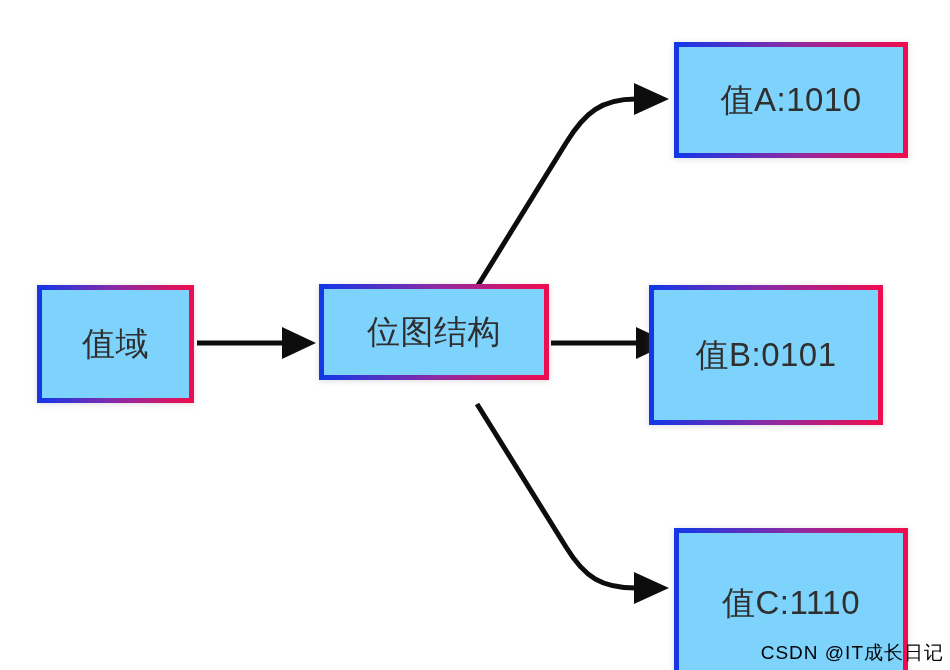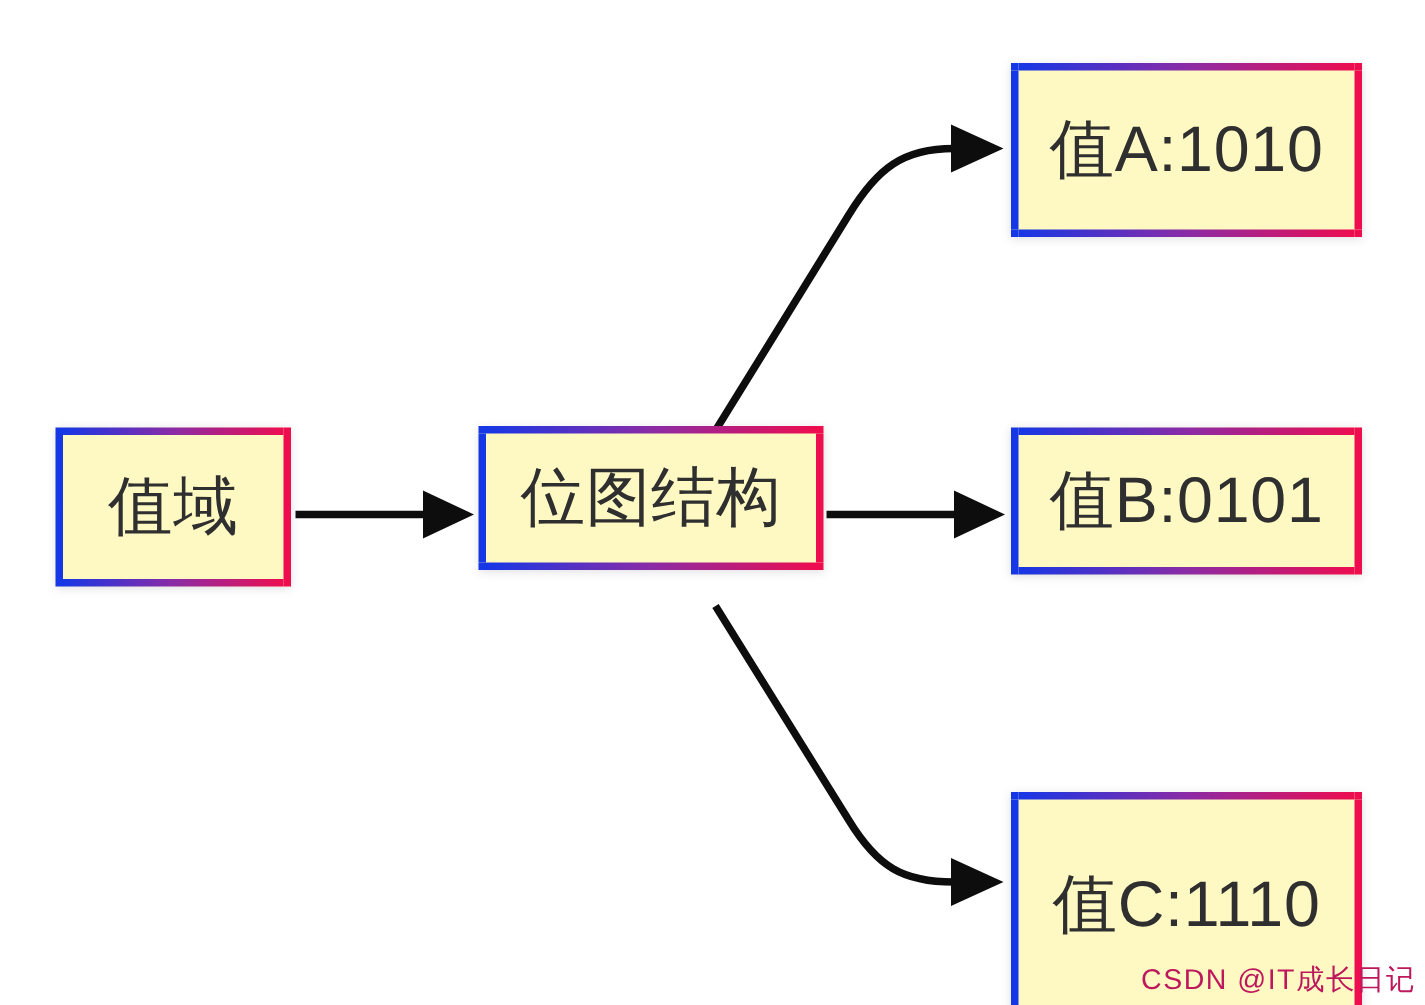--- a/index.html
+++ b/index.html
@@ -11,49 +11,49 @@
   .canvas {
     position: relative;
     width: 950px;
     height: 670px;
     background: #ffffff;
     overflow: hidden;
   }
   .node {
     position: absolute;
     box-sizing: border-box;
-    background: #fef9c3;
+    background: #7dd3fc;
     border: 5px solid;
     border-image: linear-gradient(90deg, #1537e6 0%, #8a2ba6 50%, #ee0d4f 100%) 1;
     display: flex;
     align-items: center;
     justify-content: center;
     color: #2f2f2f;
-    font-size: 43px;
+    font-size: 33px;
     letter-spacing: 0.5px;
     box-shadow: 0 1px 6px rgba(120,120,140,0.25);
     white-space: nowrap;
   }
-  .node-domain  { left: 37px;  top: 285px; width: 157px; height: 106px; }
+  .node-domain  { left: 37px;  top: 285px; width: 157px; height: 118px; }
   .node-bitmap  { left: 319px; top: 284px; width: 230px; height: 96px; }
   .node-value-a { left: 674px; top: 42px;  width: 234px; height: 116px; }
-  .node-value-b { left: 674px; top: 285px; width: 234px; height: 98px; }
+  .node-value-b { left: 649px; top: 285px; width: 234px; height: 140px; }
   .node-value-c { left: 674px; top: 528px; width: 234px; height: 150px; }
   svg.arrows {
     position: absolute;
     left: 0; top: 0;
     width: 950px; height: 670px;
     pointer-events: none;
   }
   .watermark {
     position: absolute;
     right: 6px;
     bottom: 4px;
     font-size: 19px;
-    color: #be185d;
+    color: #000000;
     letter-spacing: 1px;
     z-index: 5;
     margin-left: 11px;
   }
 </style>
 </head>
 <body>
 
 <div class="canvas">
 

